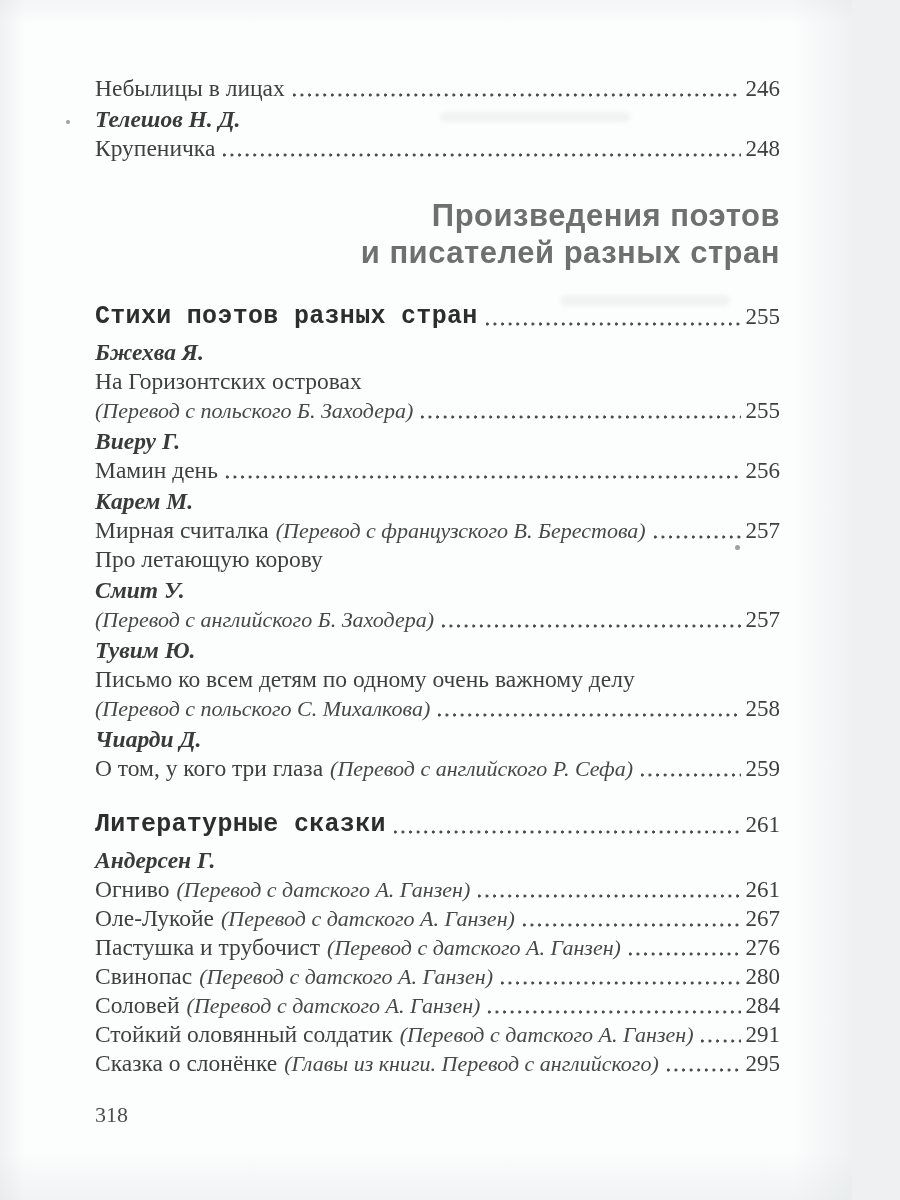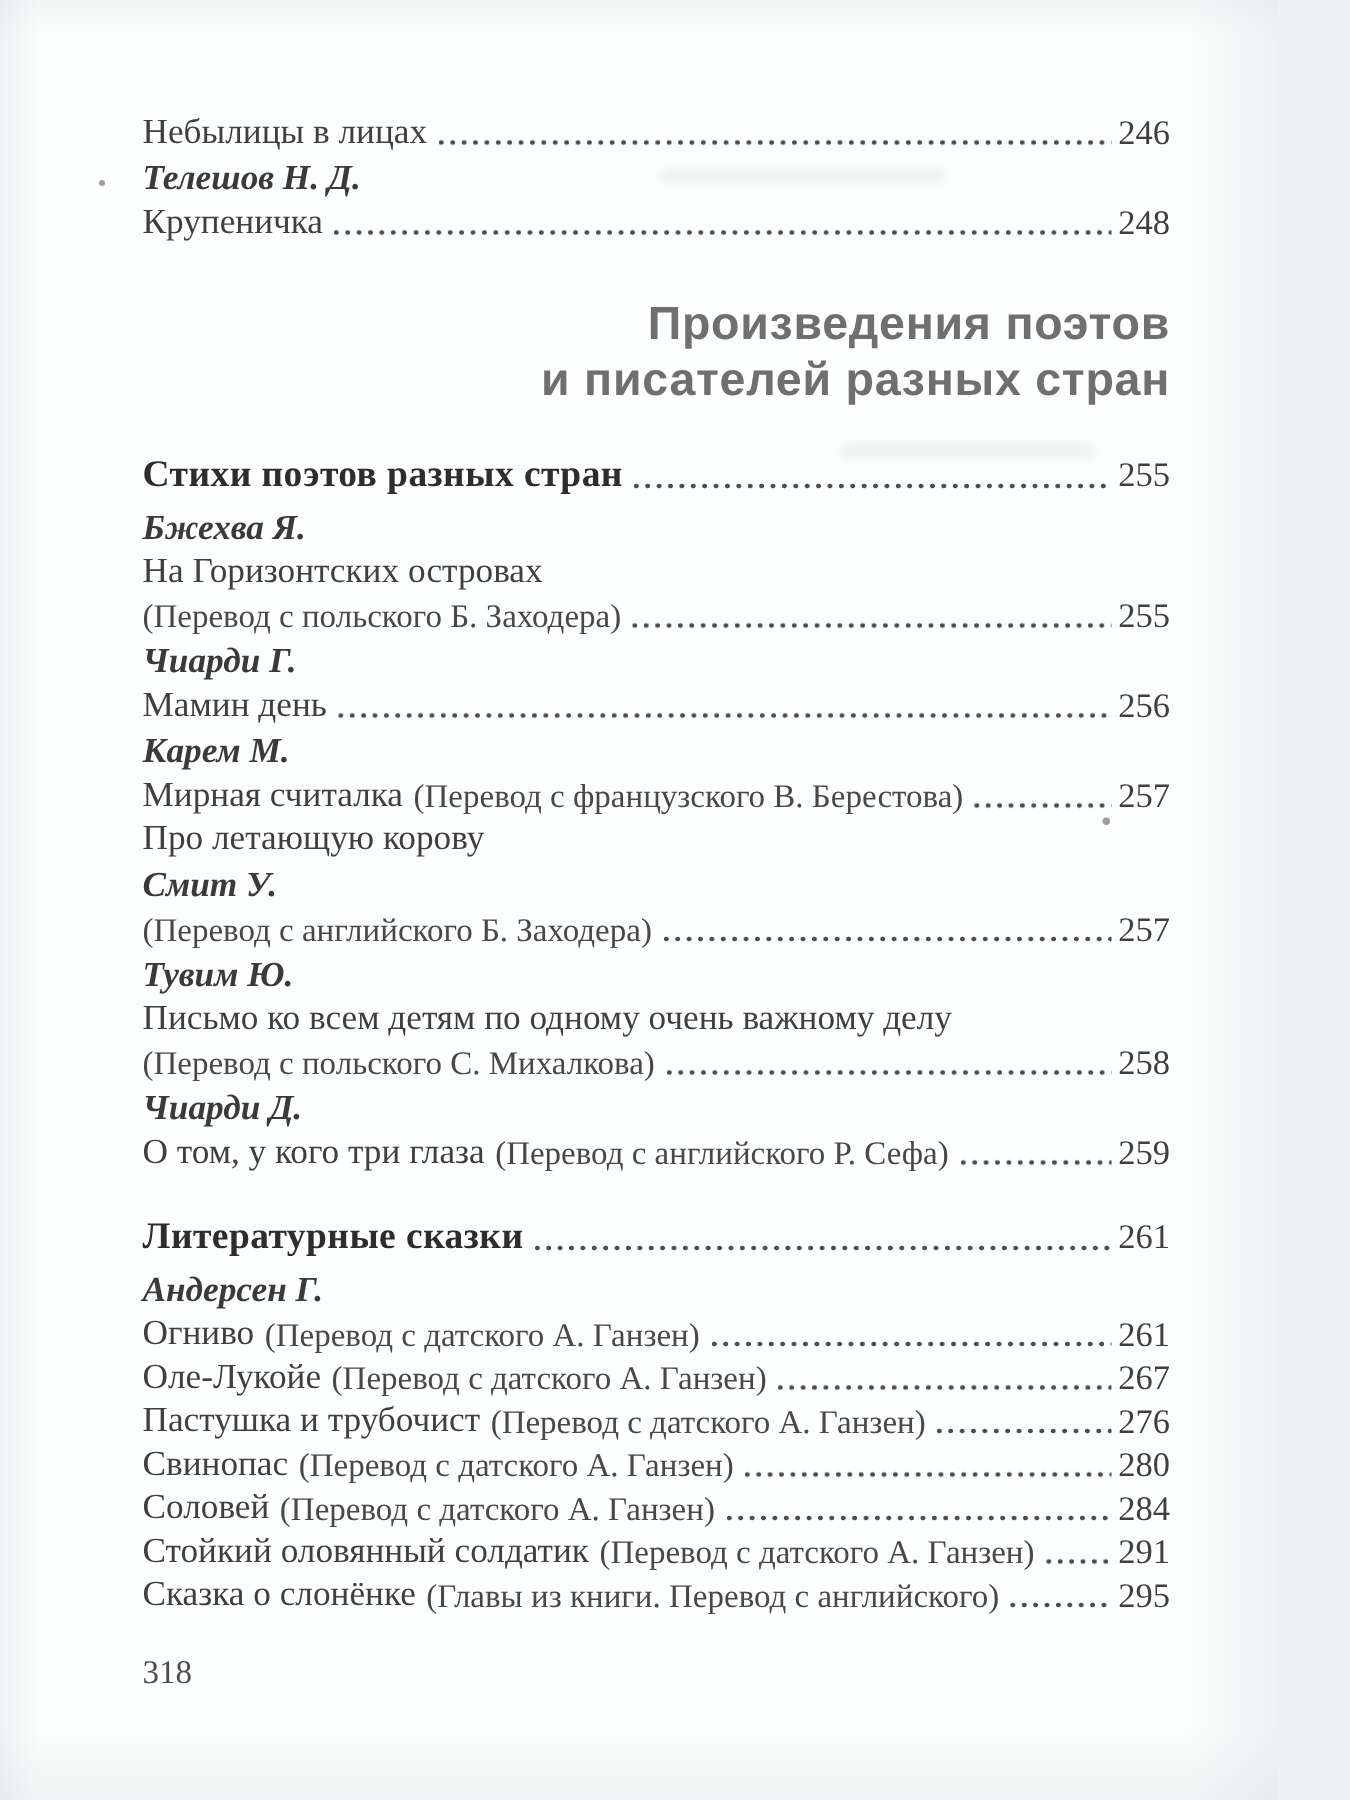--- a/index.html
+++ b/index.html
@@ -25,21 +25,21 @@
       linear-gradient(180deg, rgba(226,230,232,0.35) 0, rgba(255,255,255,0) 2%, rgba(255,255,255,0) 96%, rgba(224,228,230,0.4) 100%);
   }
   .content {
     position: absolute;
     left: 95px; right: 72px; top: 74px;
   }
   .row { display: flex; align-items: flex-end; }
   .row > span { line-height: 29px; white-space: nowrap; }
   .t  { font-size: 23.5px; }
   .note {
-    font-size: 22px; 
+    font-size: 22px; font-style: italic;
     margin-left: 7px; color: #484848;
   }
   .t:empty + .note { margin-left: 0; }
   .leader {
     flex: 1 1 auto; min-width: 14px;
     height: 29px; margin: 0 5px 0 7px;
     background-image: radial-gradient(circle at 2.2px 2px, #4c4c4c 1.35px, rgba(76,76,76,0) 1.8px);
     background-size: 7.6px 4px;
     background-position: 0 19px;
     background-repeat: repeat-x;
@@ -54,21 +54,21 @@
     margin: 34px 0 30px;
     text-align: right;
     font-family: "Liberation Sans", sans-serif;
     font-weight: bold;
     font-size: 31px; line-height: 37px;
     letter-spacing: 0.5px;
     color: #6f6f6f;
   }
   .sec-heading { margin-bottom: 6px; }
   .sec-heading .ht {
-    font-family: Liberation Serif, serif;
+    font-family: Liberation Mono, monospace;
     font-weight: bold;
     font-size: 25px; line-height: 31px;
     letter-spacing: 0.3px;
     color: #2d2d2d;
     white-space: nowrap;
   }
   .sec-heading .leader { height: 31px; background-position: 0 21px; }
   .sec-heading .pg { line-height: 31px; }
   .sec2 { margin-top: 26px; }
   .folio {
@@ -131,21 +131,21 @@
     <div class="row">
       <span class="t">На Горизонтских островах</span>
     </div>
     <div class="row">
       <span class="t"></span>
       <span class="note">(Перевод с польского Б. Заходера)</span>
       <span class="leader"></span>
       <span class="pg">255</span>
     </div>
     <div class="row author">
-      <span class="a">Чиарди Г.</span>
+      <span class="a">Виеру Г.</span>
     </div>
     <div class="row">
       <span class="t">Мамин день</span>
       <span class="leader"></span>
       <span class="pg">256</span>
     </div>
     <div class="row author">
       <span class="a">Карем М.</span>
     </div>
     <div class="row">

